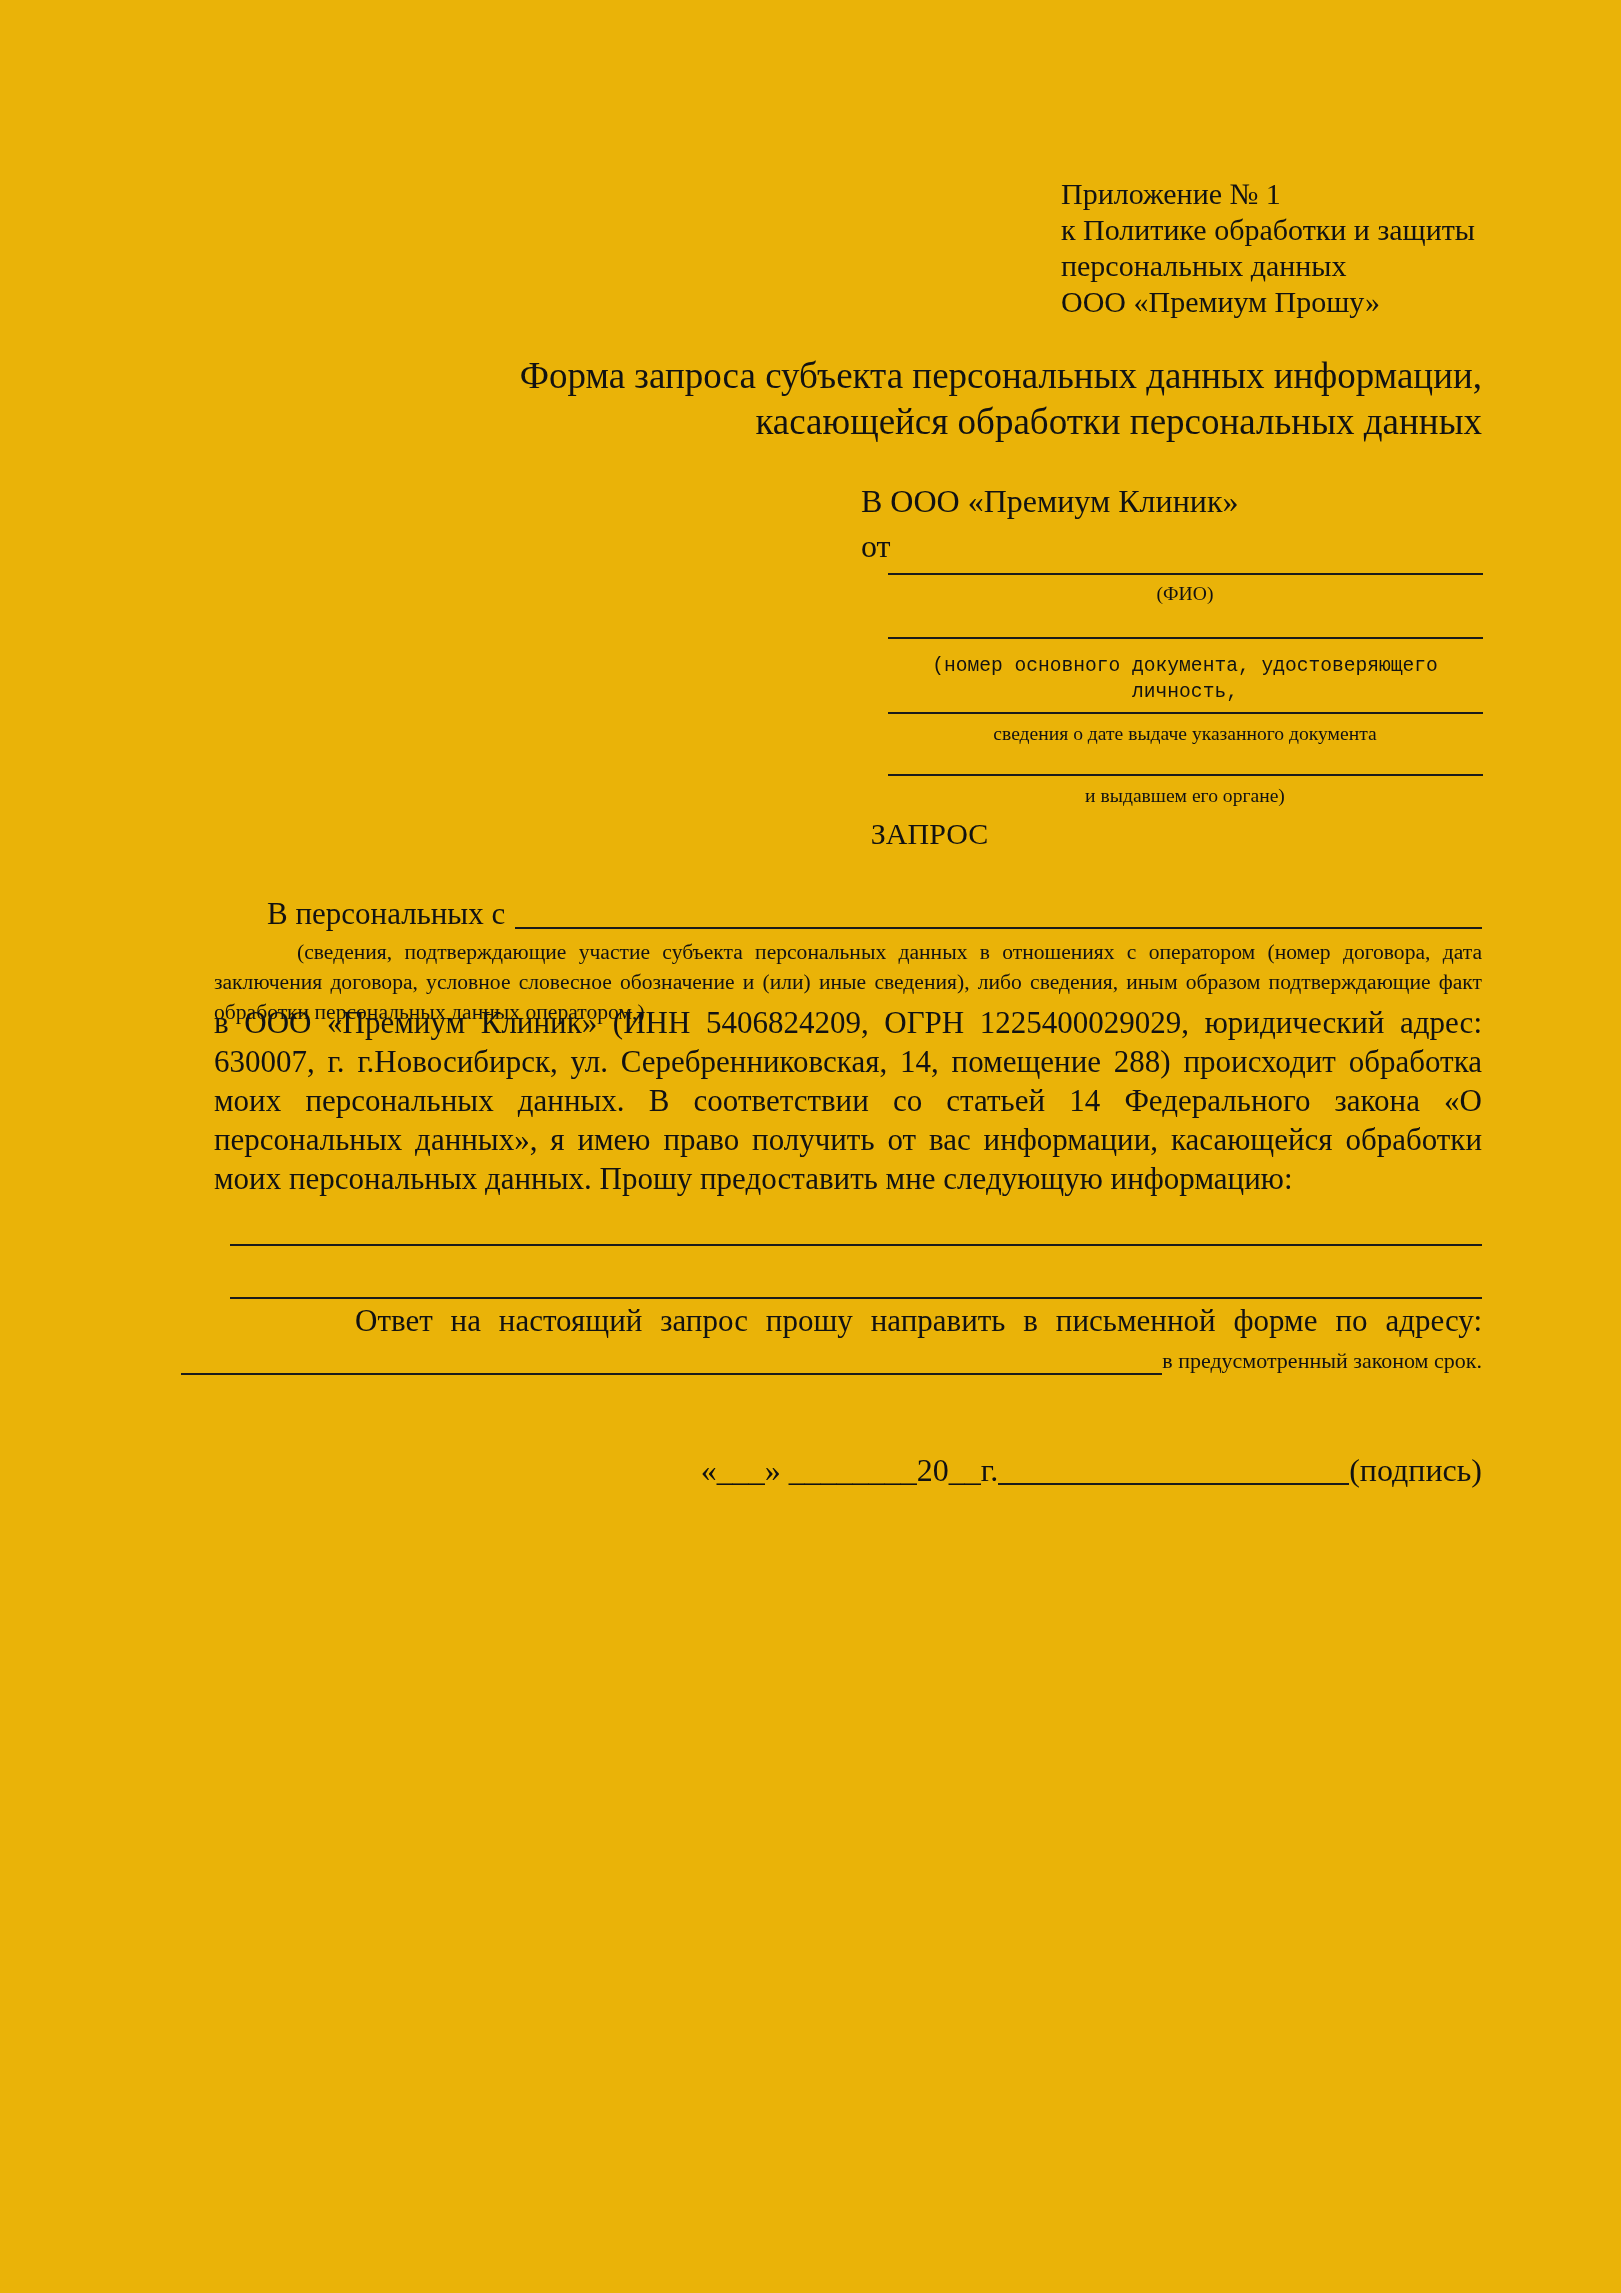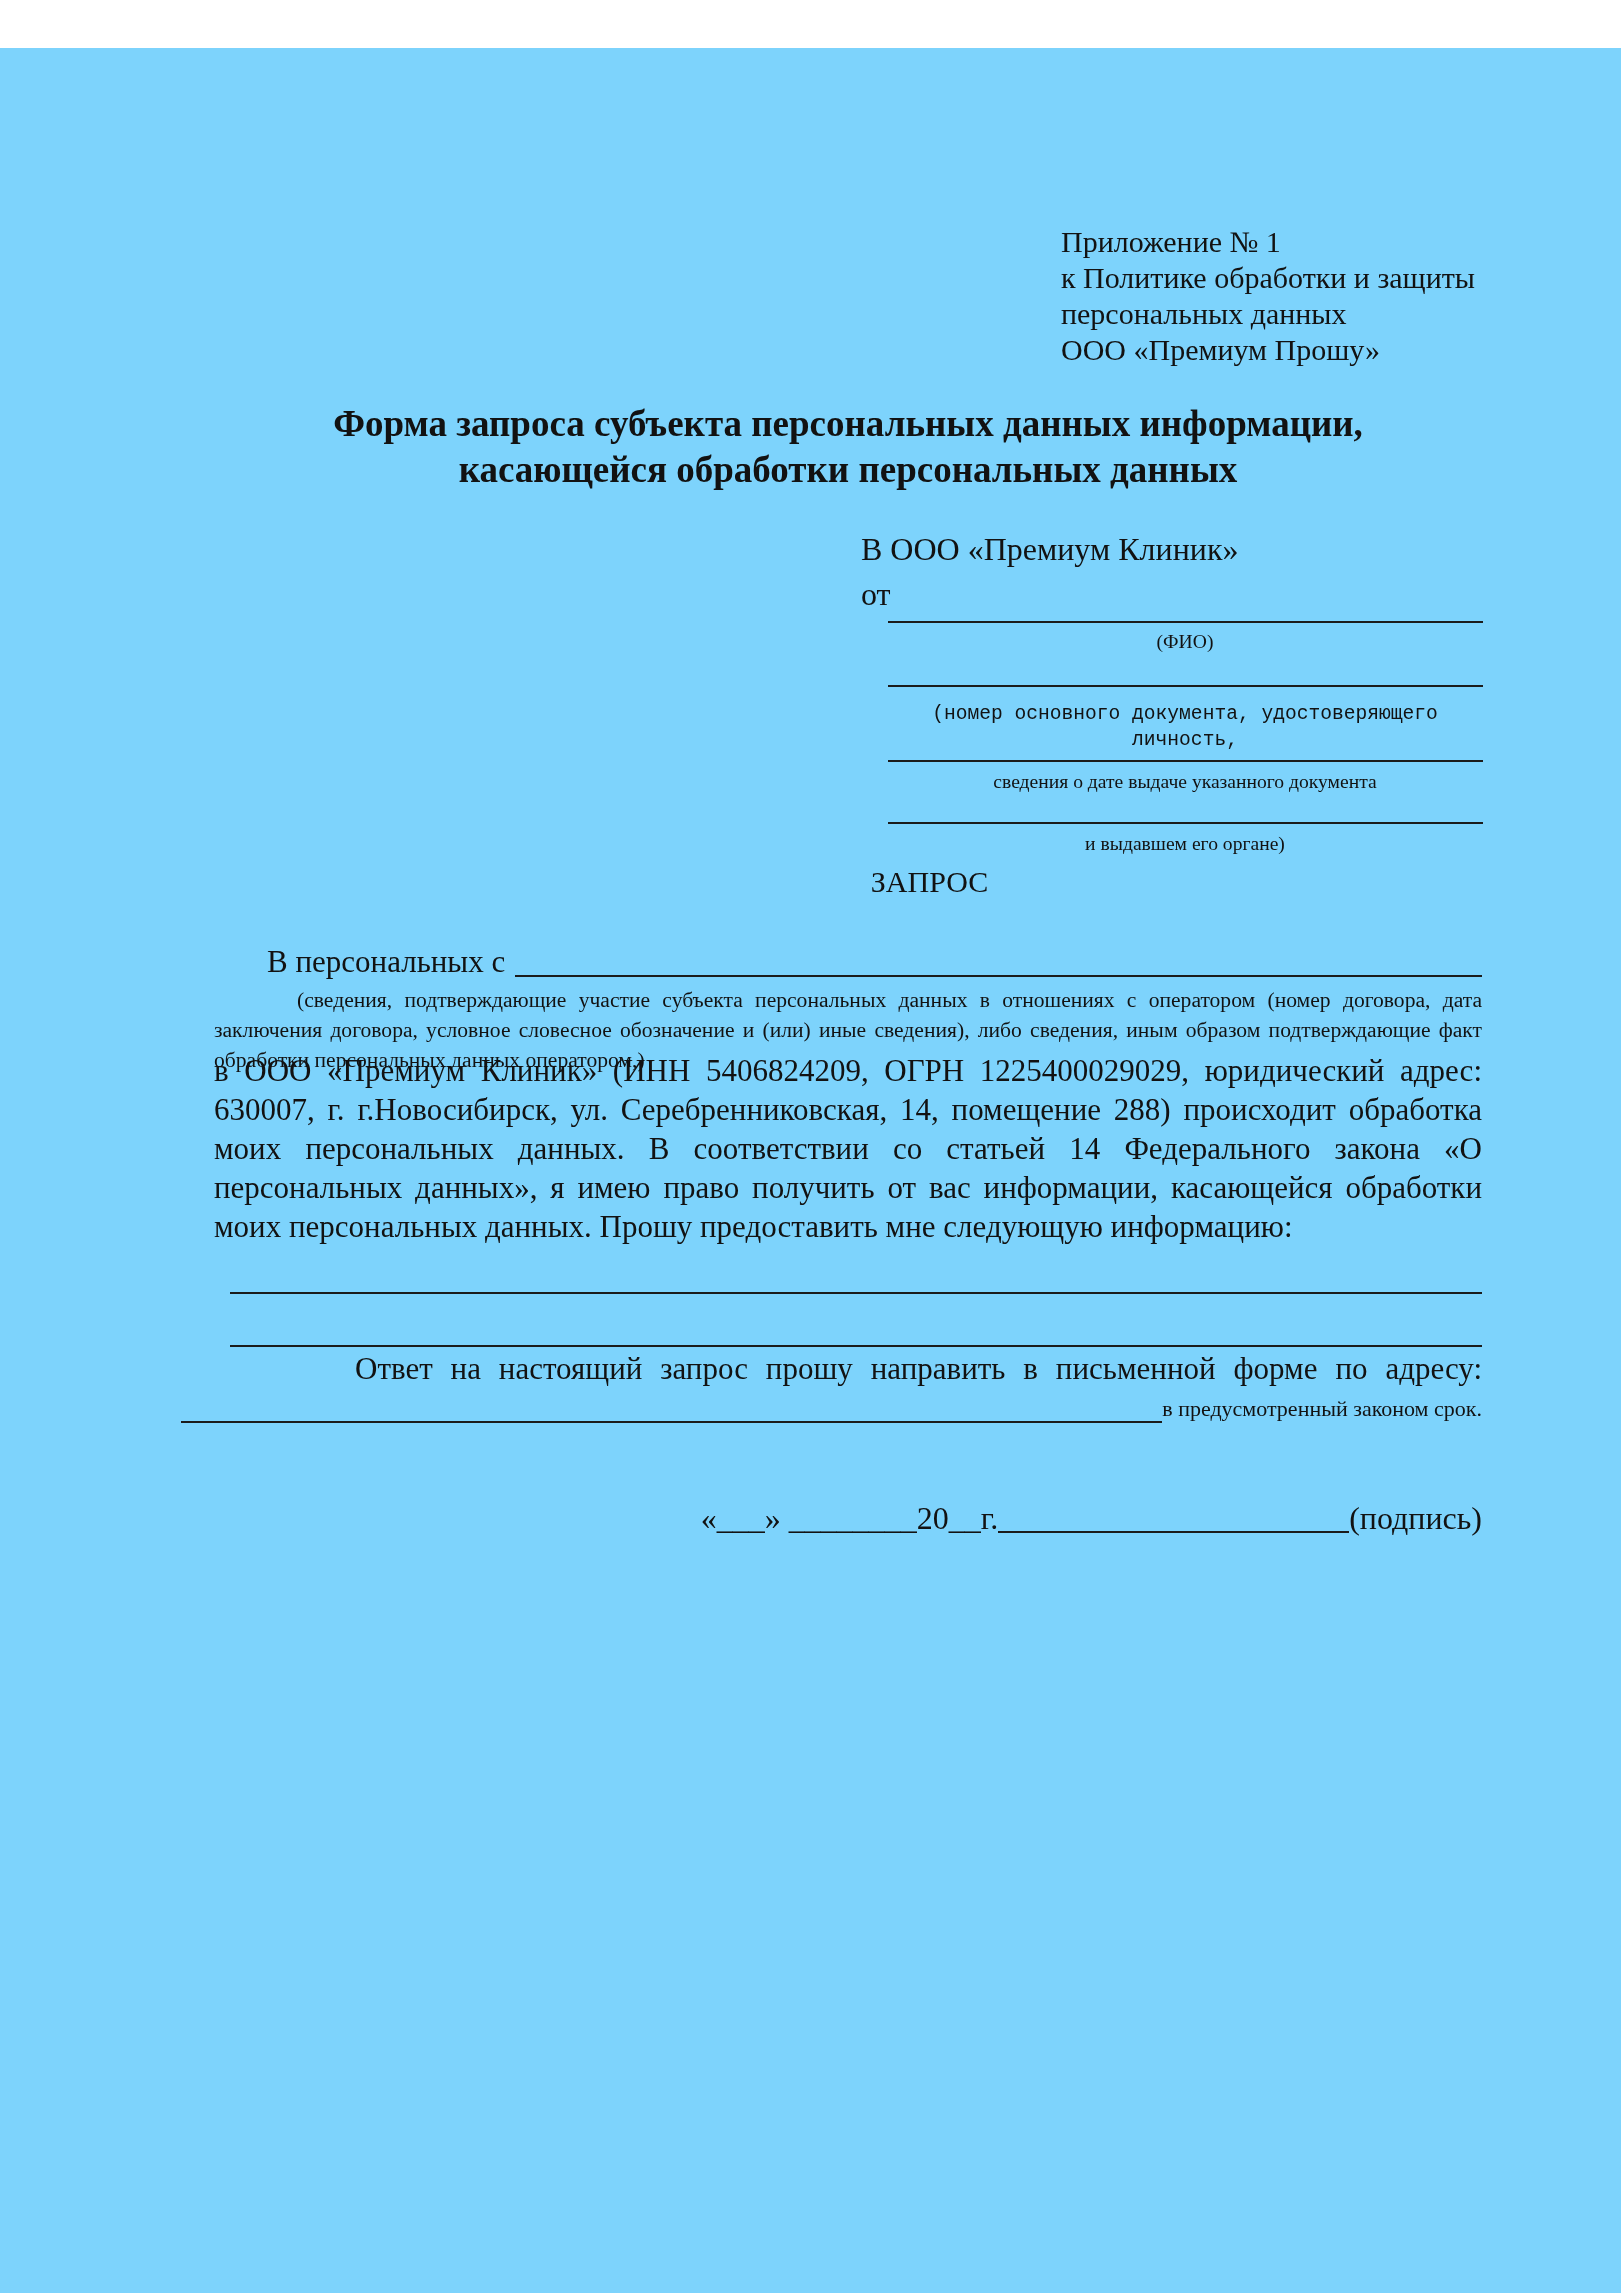--- a/index.html
+++ b/index.html
@@ -10,42 +10,41 @@
   body {
     width: 1621px;
     height: 2294px;
     position: relative;
     font-family: "Liberation Serif", serif;
     color: #121212;
   }
   .page {
     position: absolute;
     inset: 0;
-    background: #7dd3fc;
-    margin-top: 48px;
+    background: #eab308;
   }
 
   
   .appendix {
     position: absolute;
     left: 1061px;
     top: 176px;
     width: 451px;
     font-size: 30px;
     line-height: 36px;
   }
 
   
   .doc-title {
     position: absolute;
     left: 214px;
     top: 353px;
     width: 1268px;
-    text-align: center;
-    font-weight: bold;
+    text-align: right;
+    font-weight: normal;
     font-size: 37px;
     line-height: 46px;
   }
 
   
   .addressee {
     position: absolute;
     left: 861px;
     top: 482px;
     width: 621px;

